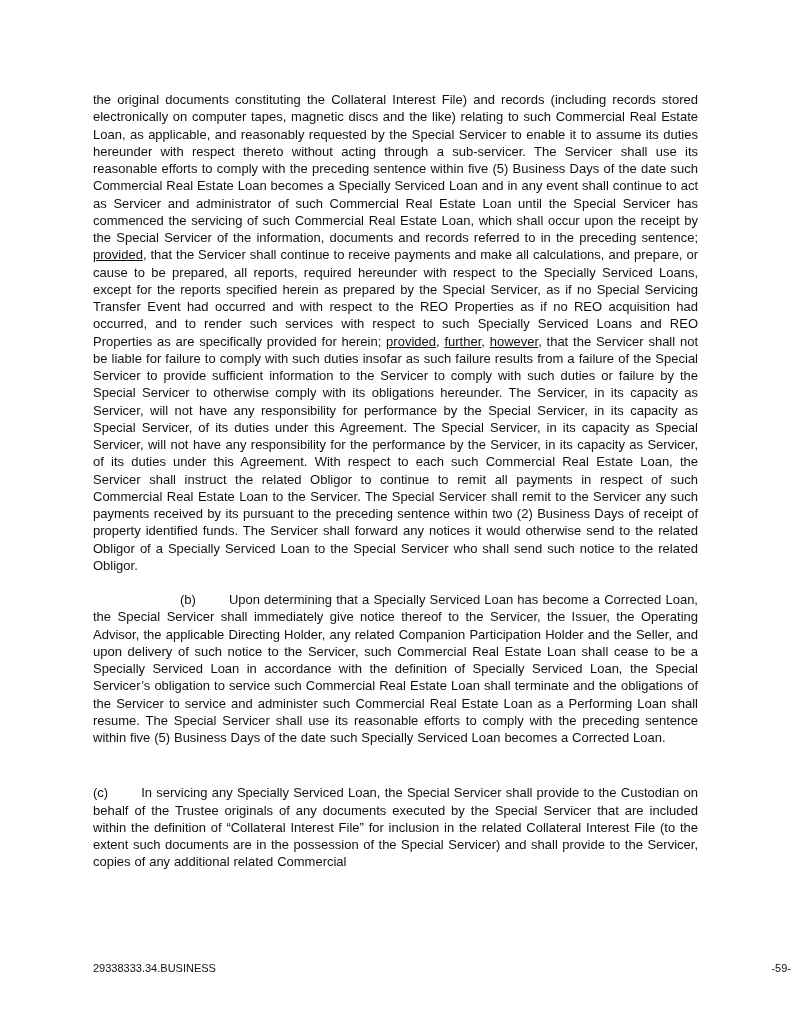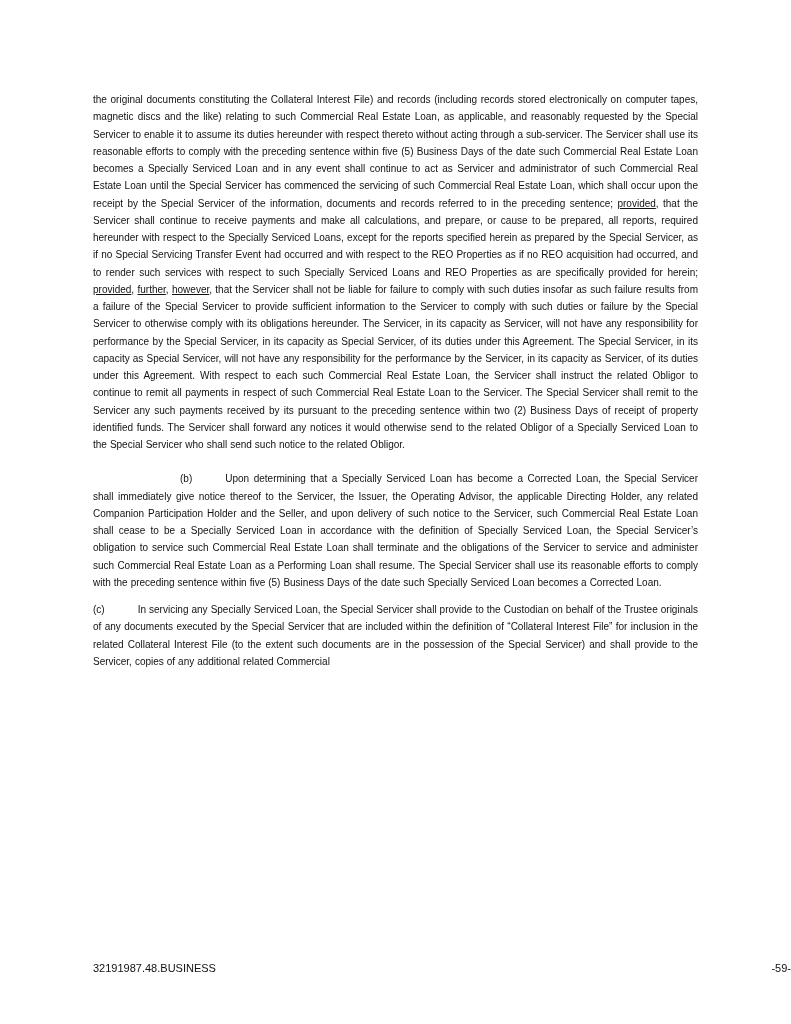--- a/index.html
+++ b/index.html
@@ -17,27 +17,27 @@
     overflow: hidden;
   }
   .content {
     position: absolute;
     left: 93px;
     top: 91px;
     width: 605px;
   }
   p.para {
     margin: 0;
-    font-size: 10px;
+    font-size: 13px;
     line-height: 17.25px;
     text-align: justify;
     word-spacing: 0.02em;
   }
   p.para.after-gap-sm { margin-bottom: 17px; }
-  p.para.after-gap-md { margin-bottom: 10px; }
+  p.para.after-gap-md { margin-bottom: 38px; }
   p.para.indented { text-indent: 87px; }
   .tab {
     display: inline-block;
     width: 33px;
   }
   .u { text-decoration: underline; }
   .footer {
     position: absolute;
     left: 0;
     top: 962px;
@@ -67,16 +67,16 @@
 
     <p class="para after-gap-sm"><span>the original documents constituting the Collateral Interest File) and records (including records stored electronically on computer tapes, magnetic discs and the like) relating to such Commercial Real Estate Loan, as applicable, and reasonably requested by the Special Servicer to enable it to assume its duties hereunder with respect thereto without acting through a sub-servicer. The Servicer shall use its reasonable efforts to comply with the preceding sentence within five (5) Business Days of the date such Commercial Real Estate Loan becomes a Specially Serviced Loan and in any event shall continue to act as Servicer and administrator of such Commercial Real Estate Loan until the Special Servicer has commenced the servicing of such Commercial Real Estate Loan, which shall occur upon the receipt by the Special Servicer of the information, documents and records referred to in the preceding sentence; </span><span class="u">provided</span><span>, that the Servicer shall continue to receive payments and make all calculations, and prepare, or cause to be prepared, all reports, required hereunder with respect to the Specially Serviced Loans, except for the reports specified herein as prepared by the Special Servicer, as if no Special Servicing Transfer Event had occurred and with respect to the REO Properties as if no REO acquisition had occurred, and to render such services with respect to such Specially Serviced Loans and REO Properties as are specifically provided for herein; </span><span class="u">provided</span><span>, </span><span class="u">further</span><span>, </span><span class="u">however</span><span>, that the Servicer shall not be liable for failure to comply with such duties insofar as such failure results from a failure of the Special Servicer to provide sufficient information to the Servicer to comply with such duties or failure by the Special Servicer to otherwise comply with its obligations hereunder. The Servicer, in its capacity as Servicer, will not have any responsibility for performance by the Special Servicer, in its capacity as Special Servicer, of its duties under this Agreement. The Special Servicer, in its capacity as Special Servicer, will not have any responsibility for the performance by the Servicer, in its capacity as Servicer, of its duties under this Agreement.  With respect to each such Commercial Real Estate Loan, the Servicer shall instruct the related Obligor to continue to remit all payments in respect of such Commercial Real Estate Loan to the Servicer.  The Special Servicer shall remit to the Servicer any such payments received by its pursuant to the preceding sentence within two (2) Business Days of receipt of property identified funds.  The Servicer shall forward any notices it would otherwise send to the related Obligor of a Specially Serviced Loan to the Special Servicer who shall send such notice to the related Obligor.</span></p>
 
     <p class="para indented after-gap-md"><span>(b)</span><span class="tab"></span><span>Upon determining that a Specially Serviced Loan has become a Corrected Loan, the Special Servicer shall immediately give notice thereof to the Servicer, the Issuer, the Operating Advisor, the applicable Directing Holder, any related Companion Participation Holder and the Seller, and upon delivery of such notice to the Servicer, such Commercial Real Estate Loan shall cease to be a Specially Serviced Loan in accordance with the definition of Specially Serviced Loan, the Special Servicer’s obligation to service such Commercial Real Estate Loan shall terminate and the obligations of the Servicer to service and administer such Commercial Real Estate Loan as a Performing Loan shall resume.  The Special Servicer shall use its reasonable efforts to comply with the preceding sentence within five (5) Business Days of the date such Specially Serviced Loan becomes a Corrected Loan.</span></p>
 
     <p class="para"><span>(c)</span><span class="tab"></span><span>In servicing any Specially Serviced Loan, the Special Servicer shall provide to the Custodian on behalf of the Trustee originals of any documents executed by the Special Servicer that are included within the definition of “Collateral Interest File” for inclusion in the related Collateral Interest File (to the extent such documents are in the possession of the Special Servicer) and shall provide to the Servicer, copies of any additional related Commercial</span></p>
 
   </div>
 
   <div class="footer">
-    <span class="doc-id">32191987.48.BUSINESS</span>
+    <span class="doc-id">29338333.34.BUSINESS</span>
     <span class="page-num">-59-</span>
   </div>
 </div>
 
 </body></html>

